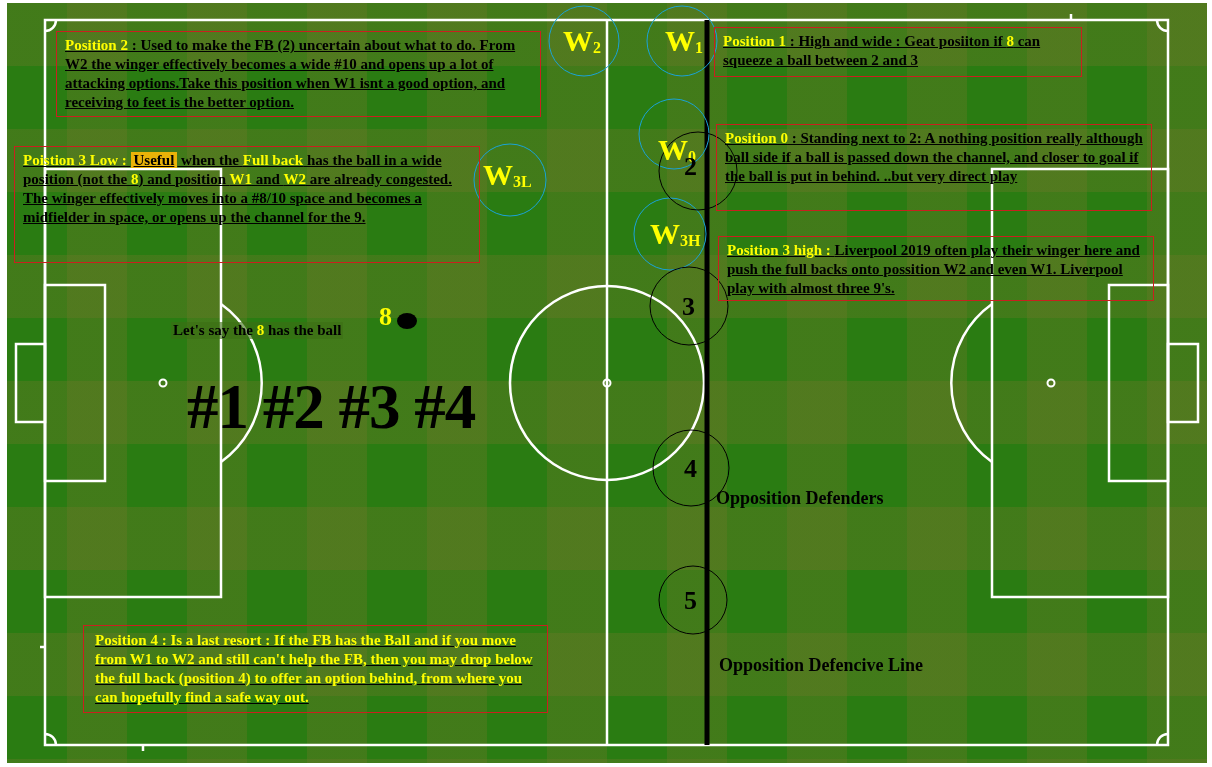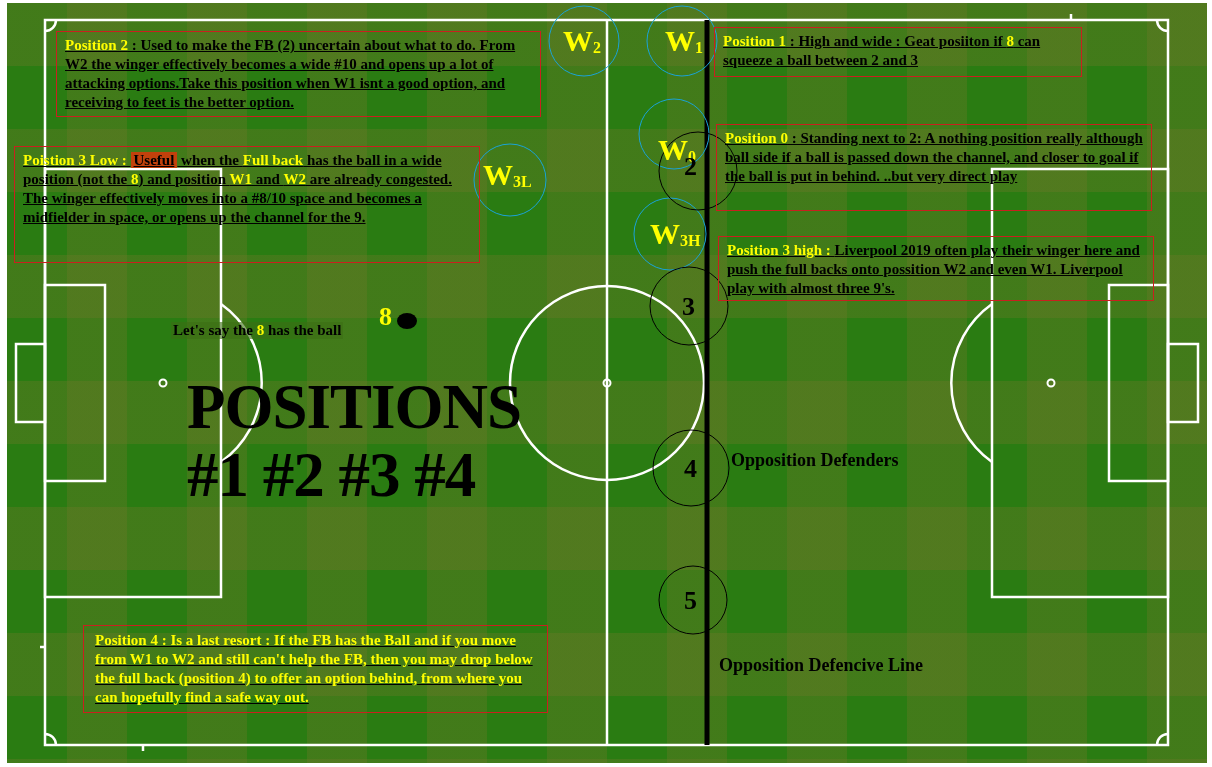--- a/index.html
+++ b/index.html
@@ -16,21 +16,21 @@
       repeating-linear-gradient(180deg, rgba(110,120,40,0.35) 0px, rgba(110,120,40,0.35) 63px, rgba(0,0,0,0) 63px, rgba(0,0,0,0) 126px);
     background-position: 0px 0px, 0px 0px;
   }
   svg.lines { position: absolute; left: 0; top: 0; }
   .box {
     position: absolute; border: 1px solid #c9201f;
     font-weight: bold; font-size: 15px; line-height: 19px; color: #000;
     box-sizing: border-box; padding: 4px 8px; text-decoration: underline;
   }
   .y { color: #ffff00; }
-  .hl { background: #c2410c; padding: 0 3px; }
+  .hl { background: #eab308; padding: 0 3px; }
   .wlabel {
     position: absolute; color: #ffff00; font-weight: bold; font-size: 30px;
     line-height: 30px; white-space: nowrap;
   }
   .wlabel sub { font-size: 16px; vertical-align: baseline; position: relative; top: 2px; }
   .num {
     position: absolute; font-weight: bold; font-size: 26px; color: #000; line-height: 26px;
   }
   .label { position: absolute; font-weight: bold; color: #000; white-space: nowrap; }
   .title {
@@ -120,22 +120,21 @@
 <div class="wlabel" style="left:665px; top:26px;"><span>W</span><sub>1</sub></div>
 <div class="wlabel" style="left:658px; top:119px;margin-top:16px;"><span>W</span><sub>0</sub></div>
 <div class="wlabel" style="left:483px; top:160px;"><span>W</span><sub>3L</sub></div>
 <div class="wlabel" style="left:650px; top:219px;"><span>W</span><sub>3H</sub></div>
 
 <div class="num" style="left:684px; top:154px;">2</div>
 <div class="num" style="left:682px; top:294px;">3</div>
 <div class="num" style="left:684px; top:456px;">4</div>
 <div class="num" style="left:684px; top:588px;">5</div>
 
-<div class="label" style="left:716px; top:450px; font-size:18px;margin-left:15px;">Opposition Defenders</div>
+<div class="label" style="left:716px; top:488px; font-size:18px;">Opposition Defenders</div>
 <div class="label" style="left:719px; top:655px; font-size:18px;text-align:center;">Opposition Defencive Line</div>
 
 <div class="eight">8</div>
 <div class="ball-text"><span>Let's say the </span><span class="y">8</span><span> has the ball</span></div>
 
 <div class="title">
-  <div>POSITIONS</div>
   <div>#1 #2 #3 #4</div>
 </div>
 
 </body></html>

